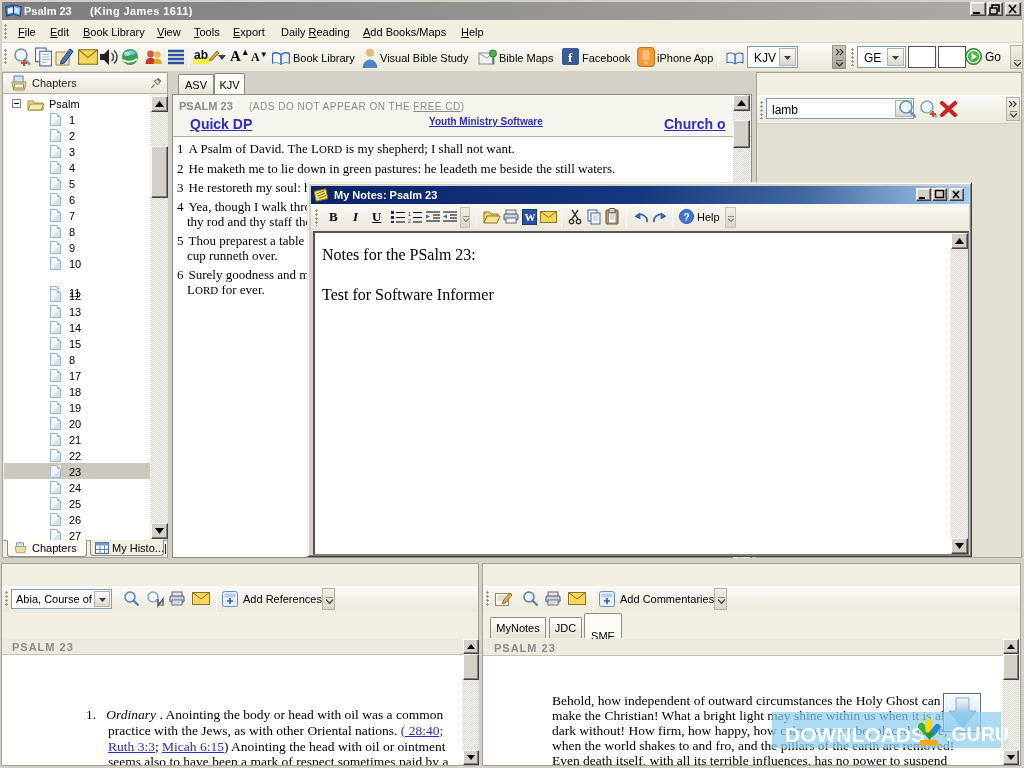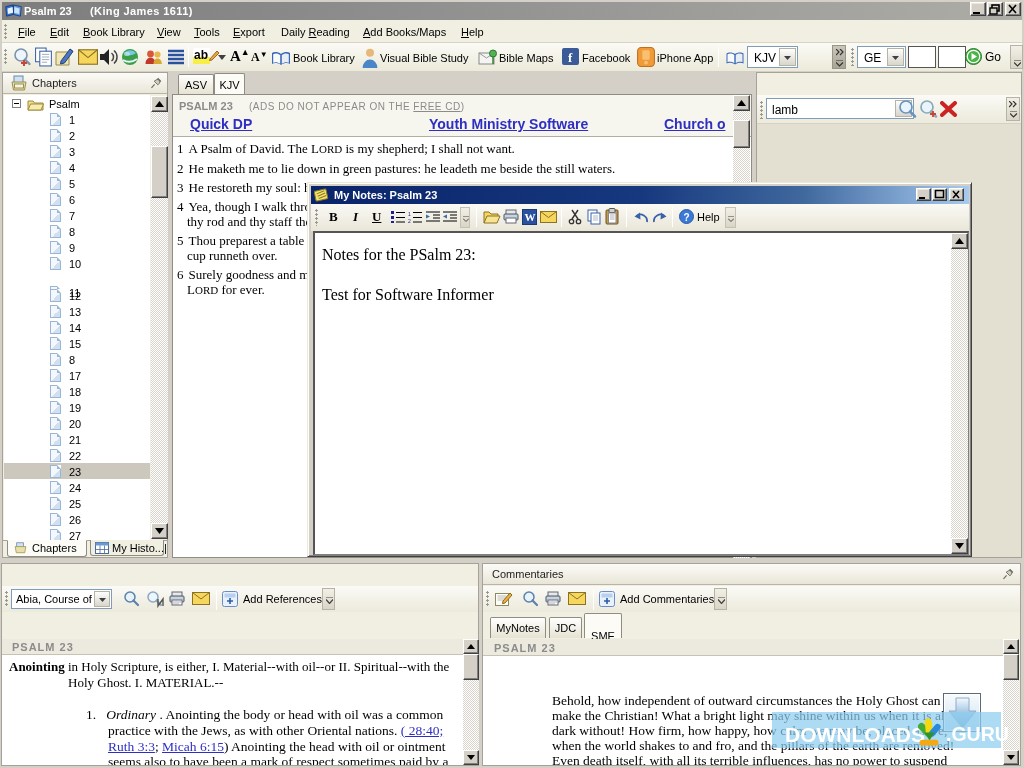--- a/index.html
+++ b/index.html
@@ -389,21 +389,21 @@
 
 <div class="abs" id="docpanel" style="left:172px;top:72px;width:580px;height:486px">
   <div class="tab" style="left:6px;top:2px;width:36px;height:20px;padding-top:4px">ASV</div>
   <div class="tab active" style="left:42px;top:1px;width:31px;height:21px;padding-top:5px;font-weight:bold;font-weight:normal">KJV</div>
   <div class="abs" style="left:0;top:22px;width:580px;height:464px;border:1px solid #8f8d82;background:#fff">
 
     <div class="abs" style="left:0;top:0;width:578px;height:42px;background:#f6f5ee;border-bottom:1px solid #b2afa2">
       <span style="position:absolute;left:6px;top:5px;font-weight:bold;color:#8b8b8b">PSALM 23</span>
       <span style="position:absolute;left:76px;top:6px;color:#8b8b8b;font-size:10px;letter-spacing:0.5px">(ADS DO NOT APPEAR ON THE <u>FREE CD</u>)</span>
       <a class="blu" style="position:absolute;left:17px;top:21px;font-size:14px;font-weight:bold">Quick DP</a>
-      <a class="blu" style="position:absolute;left:256px;top:21px;font-size:14px;font-weight:bold">Youth Ministry Software</a>
+      <a class="blu" style="position:absolute;left:256px;top:21px;font-size:10px;font-weight:bold">Youth Ministry Software</a>
       <a class="blu" style="position:absolute;left:491px;top:21px;font-size:14px;font-weight:bold;width:87px;overflow:hidden;white-space:nowrap">Church o</a>
     </div>
 
     <div class="serif" style="position:absolute;left:4px;top:46px;width:556px;font-size:13px;line-height:15px;white-space:nowrap;overflow:hidden">
       <div style="margin-bottom:4px"><span style="margin-right:5px">1</span>A Psalm of David. The L<span style="font-size:11px">ORD</span> is my shepherd; I shall not want.</div>
       <div style="margin-bottom:4px"><span style="margin-right:5px">2</span>He maketh me to lie down in green pastures: he leadeth me beside the still waters.</div>
       <div style="margin-bottom:4px"><span style="margin-right:5px">3</span>He restoreth my soul: he leadeth me in the paths of righteousness for his name's sake.</div>
       <div style="margin-bottom:4px"><span style="margin-right:5px">4</span>Yea, though I walk through the valley of the shadow of death, I will fear no evil: for thou art with me;<br><span style="margin-left:10px">thy rod and thy staff they comfort me.</span></div>
       <div style="margin-bottom:4px"><span style="margin-right:5px">5</span>Thou preparest a table before me in the presence of mine enemies: thou anointest my head with oil; my<br><span style="margin-left:10px">cup runneth over.</span></div>
       <div style="margin-bottom:4px"><span style="margin-right:5px">6</span>Surely goodness and mercy shall follow me all the days of my life: and I will dwell in the house of the<br><span style="margin-left:10px">L<span style="font-size:11px">ORD</span> for ever.</span></div>
@@ -498,47 +498,38 @@
           <path d="M0 0 h7 M0 2.5 l3.5 4 L7 2.5" stroke="#404040" stroke-width="1.2" fill="none"></path>
         </svg>
     </div>
   </div>
 
   <div class="psbar" style="left:0;top:75px;width:461px;height:16px">
       <span style="position:absolute;left:10px;top:2px">PSALM 23</span>
     </div>
 
   <div class="serif" style="position:absolute;left:0;top:91px;width:461px;height:110px;background:#fff;overflow:hidden;font-size:13px;line-height:15.5px;white-space:nowrap">
-    <div style="position:absolute;left:7px;top:4px"><b>Anointing</b> in Holy Scripture, is either, I. Material--with oil--or II. Spiritual--with the<br><span style="margin-left:59px">Holy Ghost. I. MATERIAL.--</span></div>
     <div style="position:absolute;left:84px;top:52px;font-size:13.5px;line-height:15.8px">1.&nbsp;&nbsp;&nbsp;<i>Ordinary</i> . Anointing the body or head with oil was a common<br><span style="margin-left:22px">practice with the Jews, as with other Oriental nations. <a class="blu">( 28:40;</a></span><br><span style="margin-left:22px"><a class="blu">Ruth 3:3</a>; <a class="blu">Micah 6:15</a>) Anointing the head with oil or ointment</span><br><span style="margin-left:22px">seems also to have been a mark of respect sometimes paid by a</span></div>
   </div>
 
   <div class="abs" style="left:461px;top:75px;width:16px;height:126px">
     <div class="abs dither" style="left:0;top:0;width:16px;height:126px"></div>
     <div class="abs c3d" style="left:0;top:0;width:16px;height:15px"></div>
     <svg class="abs" style="left:4px;top:5px" width="8" height="5">
         <path d="M4 0 L8 5 L0 5 Z" fill="#000"></path>
       </svg>
     <div class="abs c3d" style="left:0;top:15px;width:16px;height:26px"></div>
     <div class="abs c3d" style="left:0;top:111px;width:16px;height:15px"></div>
     <svg class="abs" style="left:4px;top:116px" width="8" height="5">
         <path d="M4 5 L8 0 L0 0 Z" fill="#000"></path>
       </svg>
   </div>
 </div>
 
 <div class="panel" id="comms" style="left:482px;top:563px;width:539px;height:203px">
-  <div class="phead">
-      <span class="pt">Commentaries</span>
-   <svg class="pin" style="left:519px" width="12" height="12" viewBox="0 0 12 12">
-        <path d="M1.5 10.8 L4.6 7.4" stroke="#6a675d" stroke-width="1.1"></path>
-        <path d="M4.2 4.2 L7.8 7.8 L9.6 6.2 C10.4 4.4 9.2 2.2 6.9 2.5 Z" fill="#cfccc0" stroke="#6a675d" stroke-width="0.9"></path>
-        <path d="M7.6 1.2 L10.8 4.4" stroke="#6a675d" stroke-width="1.4"></path>
-      </svg>
-  </div>
 
   <div class="abs" style="left:0;top:22px;width:537px;height:26px;background:linear-gradient(#fbfaf6,#eceadb)">
     <div class="grip2" style="left:3px;top:5px;height:16px"></div>
     <svg class="abs" style="left:12px;top:5px" width="18" height="16" viewBox="0 0 18 16">
         <rect x="0.5" y="2.5" width="13" height="12" fill="#fffef4" stroke="#8a8a6a"></rect>
         <path d="M2.5 5 h9 M2.5 7 h9 M2.5 9 h6" stroke="#aaa" stroke-width="0.8"></path>
         <path d="M8 10 L15 2 L17 4 L10 12 L7.5 12.6 Z" fill="#f0b040" stroke="#8a6a20"></path>
       </svg>
     <svg class="abs" style="left:38px;top:4px" width="18" height="18" viewBox="0 0 18 18">
         <circle cx="8" cy="7" r="5" fill="#e8f2fa" stroke="#5a82aa" stroke-width="1.5"></circle>

